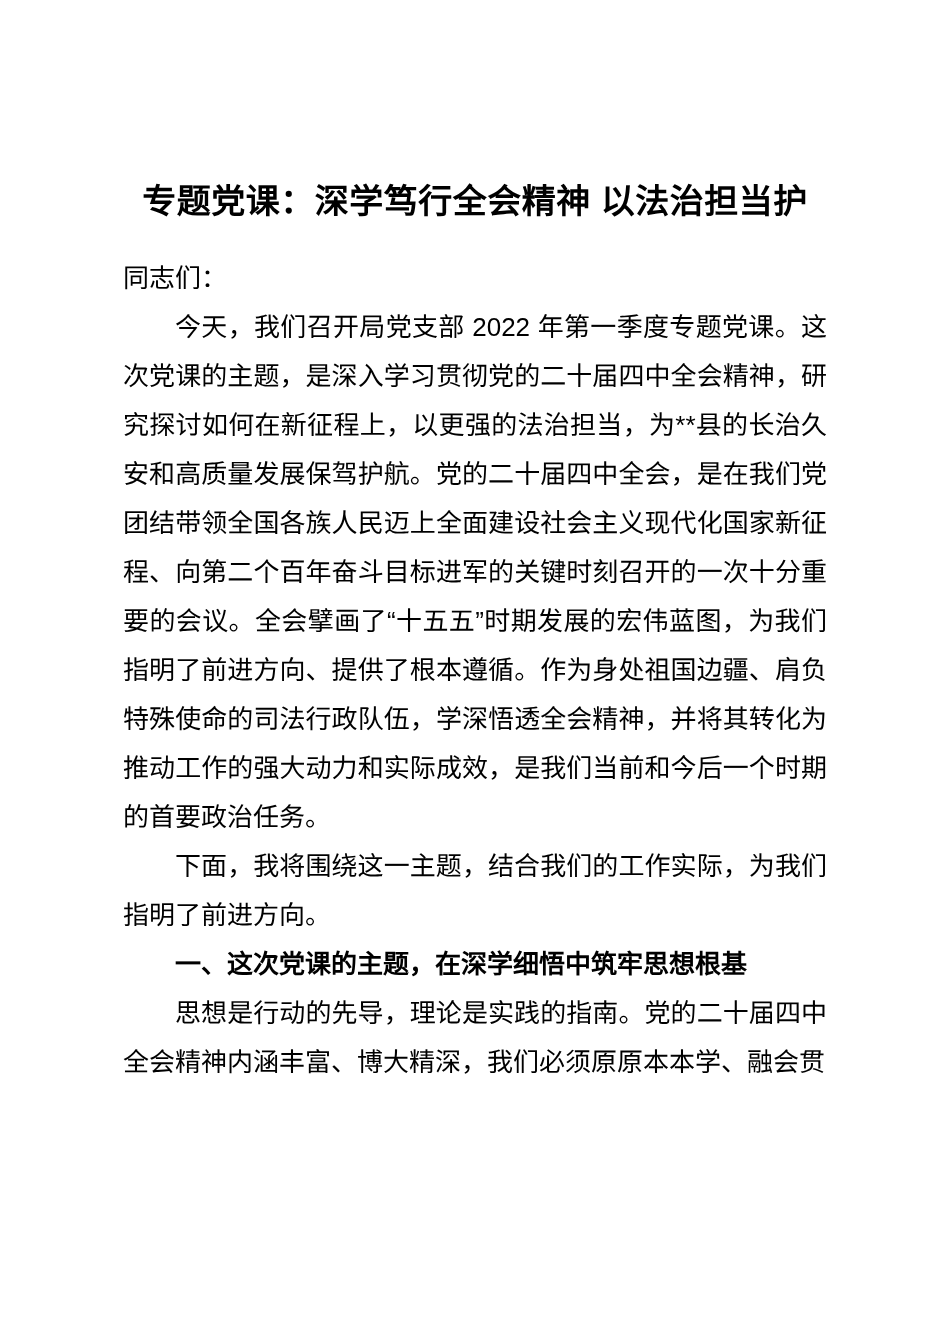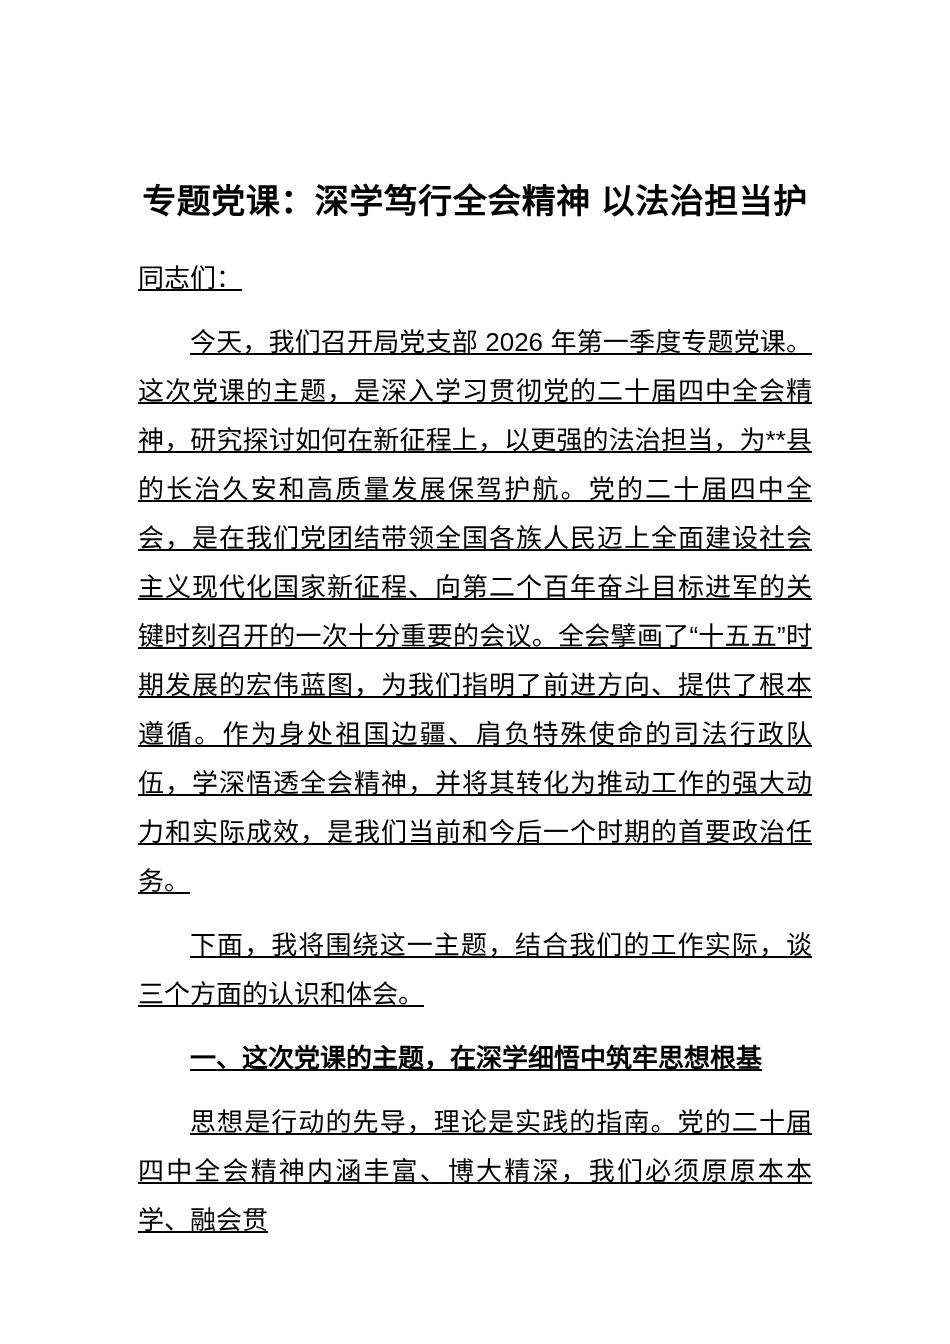--- a/index.html
+++ b/index.html
@@ -29,26 +29,25 @@
     line-height: 50px;
     font-weight: 700;
     text-align: center;
     letter-spacing: 0.5px;
   }
   .title-line {
     display: block;
     white-space: nowrap;
   }
   .body-text p {
-    margin: 15px;
+    margin: 0;
     font-size: 26px;
     line-height: 49px;
     text-align: justify;
     text-justify: inter-character;
-    text-decoration: underline;
   }
   .salutation {
     text-indent: 0;
   }
   .para {
     text-indent: 2em;
   }
   .heading {
     font-weight: 700;
   }
@@ -58,22 +57,22 @@
 
 <div class="page">
 
   <h1 class="doc-title">
     <span class="title-line">专题党课：深学笃行全会精神 以法治担当护</span>
   </h1>
 
   <div class="body-text">
     <p class="salutation">同志们：</p>
 
-    <p class="para">今天，我们召开局党支部 2026 年第一季度专题党课。这次党课的主题，是深入学习贯彻党的二十届四中全会精神，研究探讨如何在新征程上，以更强的法治担当，为**县的长治久安和高质量发展保驾护航。党的二十届四中全会，是在我们党团结带领全国各族人民迈上全面建设社会主义现代化国家新征程、向第二个百年奋斗目标进军的关键时刻召开的一次十分重要的会议。全会擘画了“十五五”时期发展的宏伟蓝图，为我们指明了前进方向、提供了根本遵循。作为身处祖国边疆、肩负特殊使命的司法行政队伍，学深悟透全会精神，并将其转化为推动工作的强大动力和实际成效，是我们当前和今后一个时期的首要政治任务。</p>
+    <p class="para">今天，我们召开局党支部 2022 年第一季度专题党课。这次党课的主题，是深入学习贯彻党的二十届四中全会精神，研究探讨如何在新征程上，以更强的法治担当，为**县的长治久安和高质量发展保驾护航。党的二十届四中全会，是在我们党团结带领全国各族人民迈上全面建设社会主义现代化国家新征程、向第二个百年奋斗目标进军的关键时刻召开的一次十分重要的会议。全会擘画了“十五五”时期发展的宏伟蓝图，为我们指明了前进方向、提供了根本遵循。作为身处祖国边疆、肩负特殊使命的司法行政队伍，学深悟透全会精神，并将其转化为推动工作的强大动力和实际成效，是我们当前和今后一个时期的首要政治任务。</p>
 
-    <p class="para">下面，我将围绕这一主题，结合我们的工作实际，谈三个方面的认识和体会。</p>
+    <p class="para">下面，我将围绕这一主题，结合我们的工作实际，为我们指明了前进方向。</p>
 
     <p class="para heading">一、这次党课的主题，在深学细悟中筑牢思想根基</p>
 
     <p class="para">思想是行动的先导，理论是实践的指南。党的二十届四中全会精神内涵丰富、博大精深，我们必须原原本本学、融会贯</p>
   </div>
 
 </div>
 
 </body></html>

